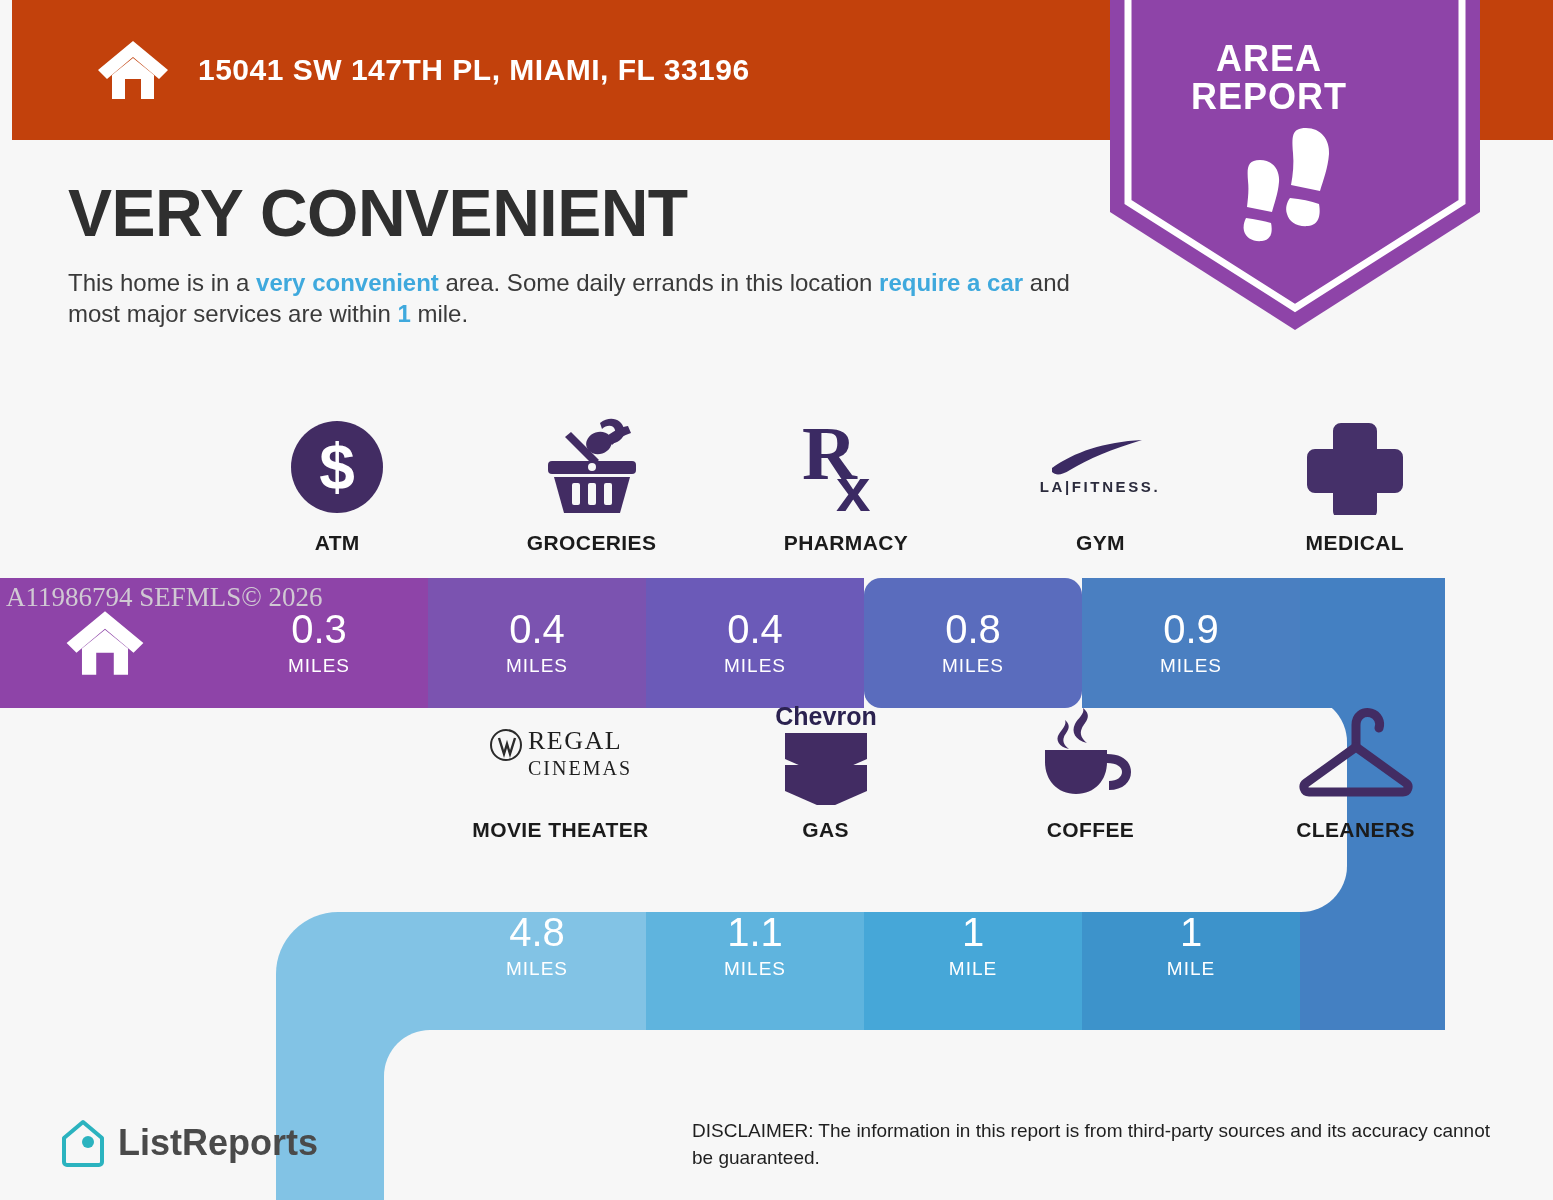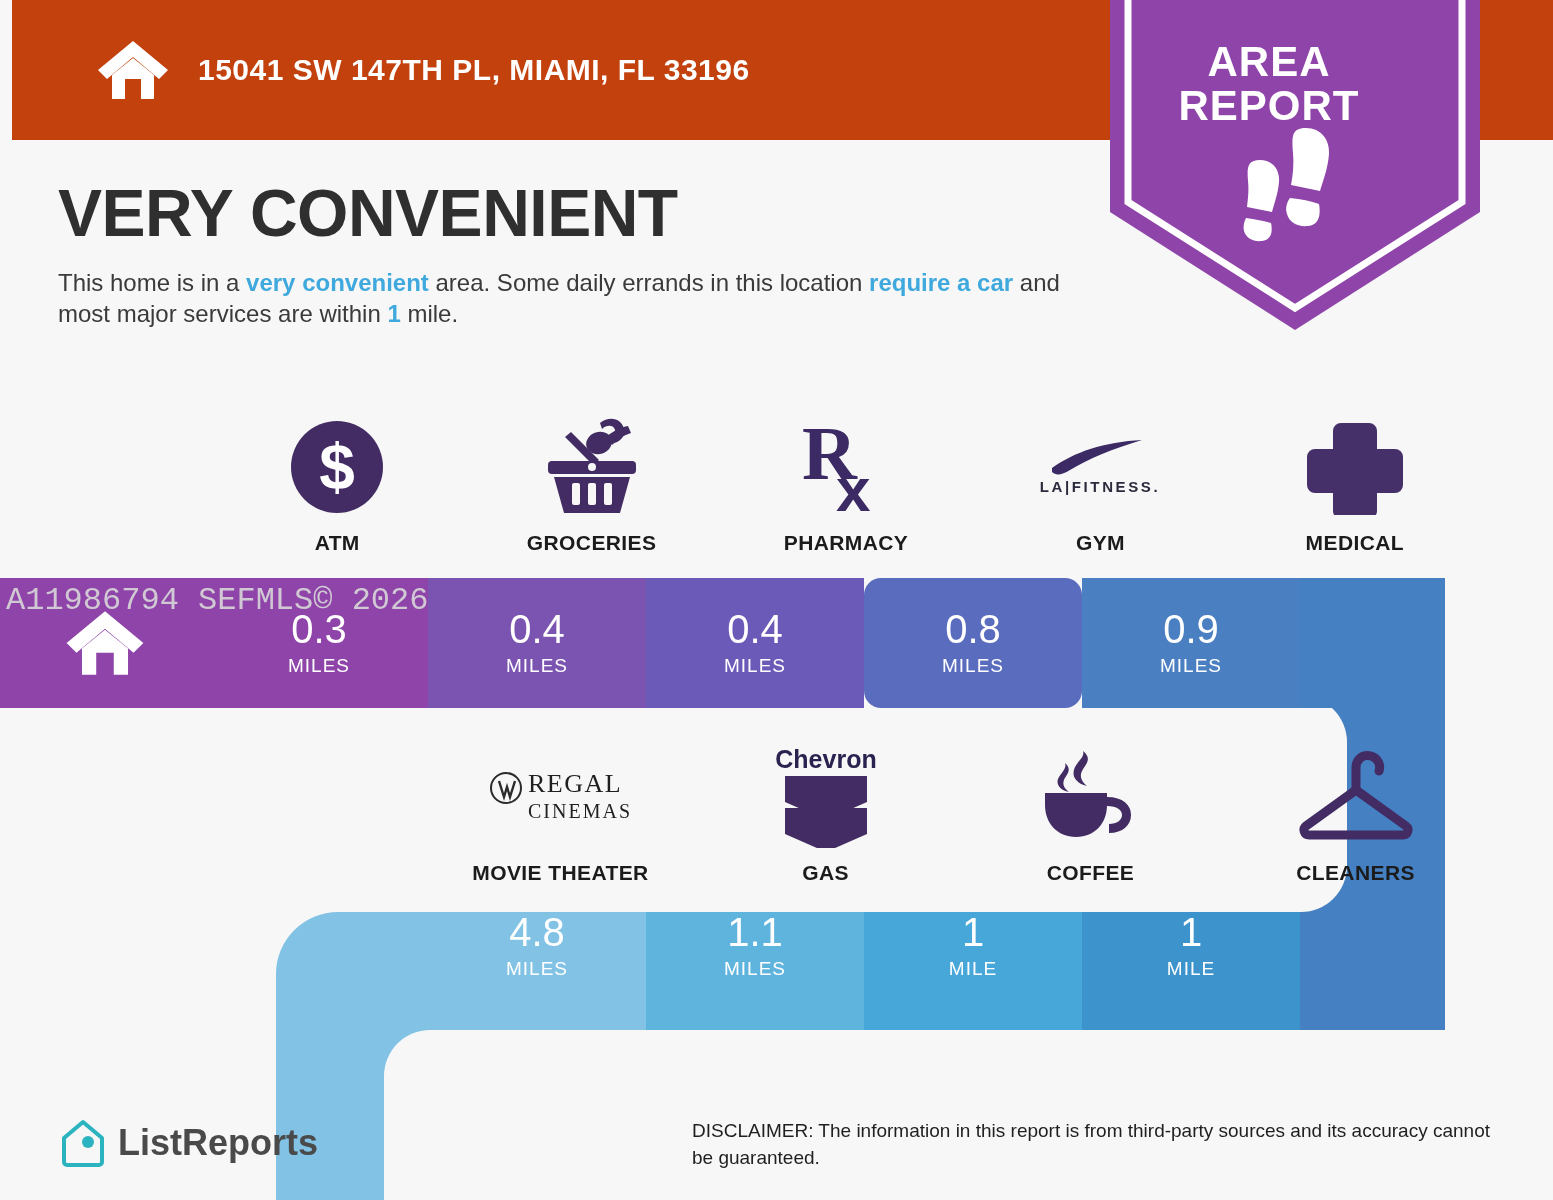--- a/index.html
+++ b/index.html
@@ -45,29 +45,29 @@
     height: 330px;
     z-index: 5;
   }
   .badge svg { display: block; }
   .badge-text {
     position: absolute;
     top: 40px; left: 0;
     width: 318px;
     text-align: center;
     color: #ffffff;
-    font-size: 42px;
+    font-size: 36px;
     font-weight: 700;
     line-height: 1.05;
     letter-spacing: 1px;
     pointer-events: none;
   }
 
   
-  .intro { position: absolute; top: 180px; left: 58px; width: 1050px; z-index: 2; }
+  .intro { position: absolute; top: 180px; left: 68px; width: 1050px; z-index: 2; }
   .headline {
     font-size: 66px;
     font-weight: 700;
     color: #2f2f2f;
     letter-spacing: -0.5px;
     line-height: 1;
   }
   .blurb {
     margin-top: 22px;
     font-size: 24px;
@@ -79,21 +79,21 @@
   
   .icon-row-1 {
     position: absolute;
     top: 415px; left: 210px;
     width: 1272px;
     display: flex;
     z-index: 2;
   }
   .icon-row-2 {
     position: absolute;
-    top: 745px; left: 428px;
+    top: 702px; left: 428px;
     width: 1060px;
     display: flex;
     z-index: 4;
   }
   .icon-cell {
     flex: 1 1 0;
     display: flex;
     flex-direction: column;
     align-items: center;
   }
@@ -179,23 +179,23 @@
     z-index: 2;
   }
 
   .seg-num { color: #ffffff; font-size: 40px; font-weight: 400; line-height: 1; }
   .seg-unit { color: #ffffff; font-size: 19px; font-weight: 400; letter-spacing: 1px; margin-top: 6px; }
 
   
   .watermark {
     position: absolute;
     top: 582px; left: 6px;
-    font-size: 32px;
+    font-size: 27px;
     color: #d8d8d8;
-    font-family: Liberation Mono, monospace;
+    font-family: Liberation Serif, serif;
     z-index: 6;
     white-space: nowrap;
     opacity: 0.9;
     text-align: right;
   }
 
   
   .footer-logo {
     position: absolute;
     bottom: 32px; left: 60px;

